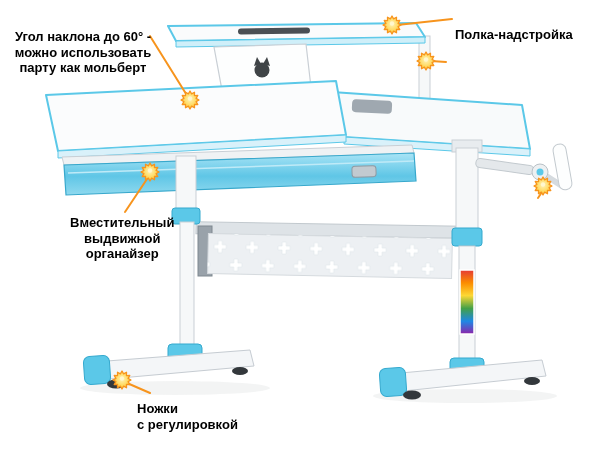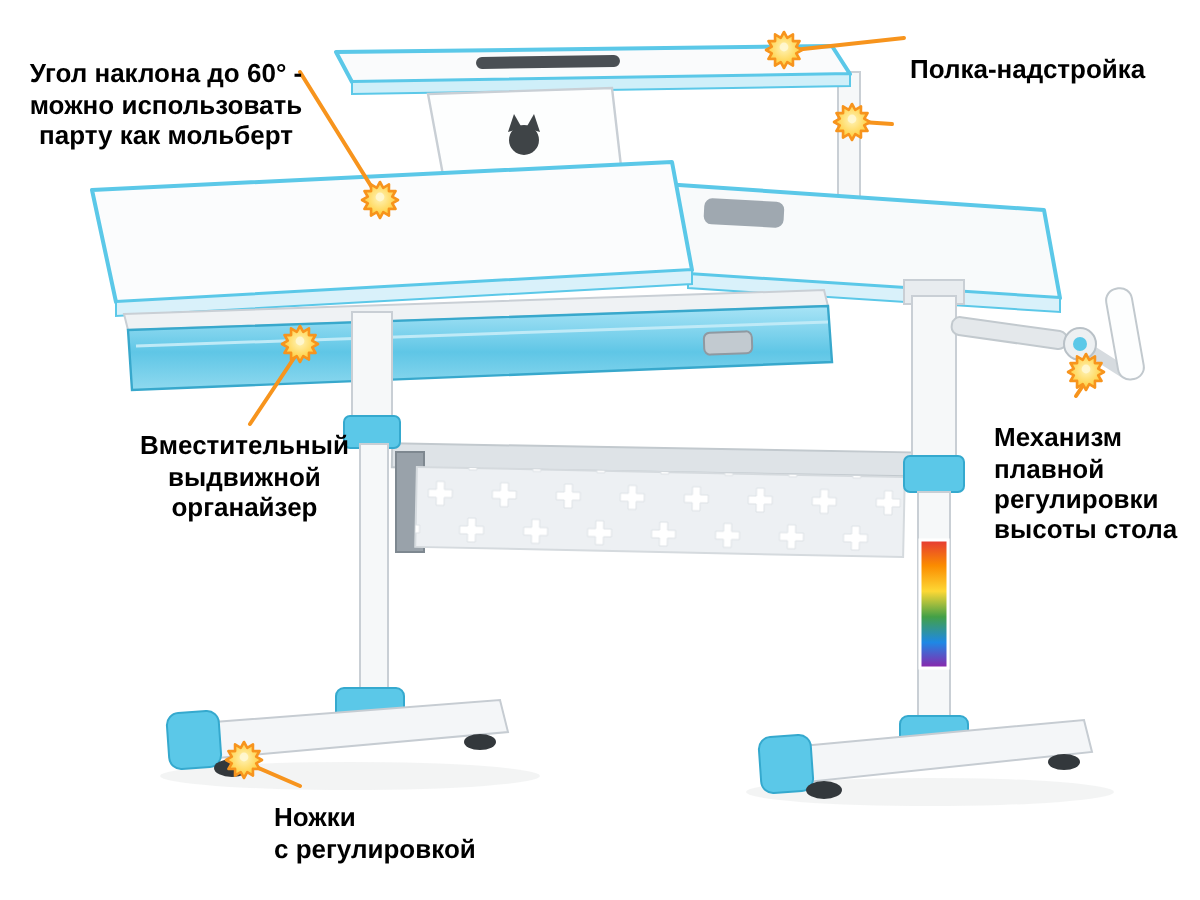--- a/index.html
+++ b/index.html
@@ -158,24 +158,18 @@
 парту как мольберт</span>
   </div>
   <div class="callout co-shelf">
     <span>Полка-надстройка</span>
   </div>
   <div class="callout co-organizer">
     <span>Вместительный
 выдвижной
 органайзер</span>
   </div>
-  <div class="callout co-height">
-    <span>Механизм
-плавной
-регулировки
-высоты стола</span>
-  </div>
   <div class="callout co-feet">
     <span>Ножки
 с регулировкой</span>
   </div>
 
 </div>
 
 </body></html>

